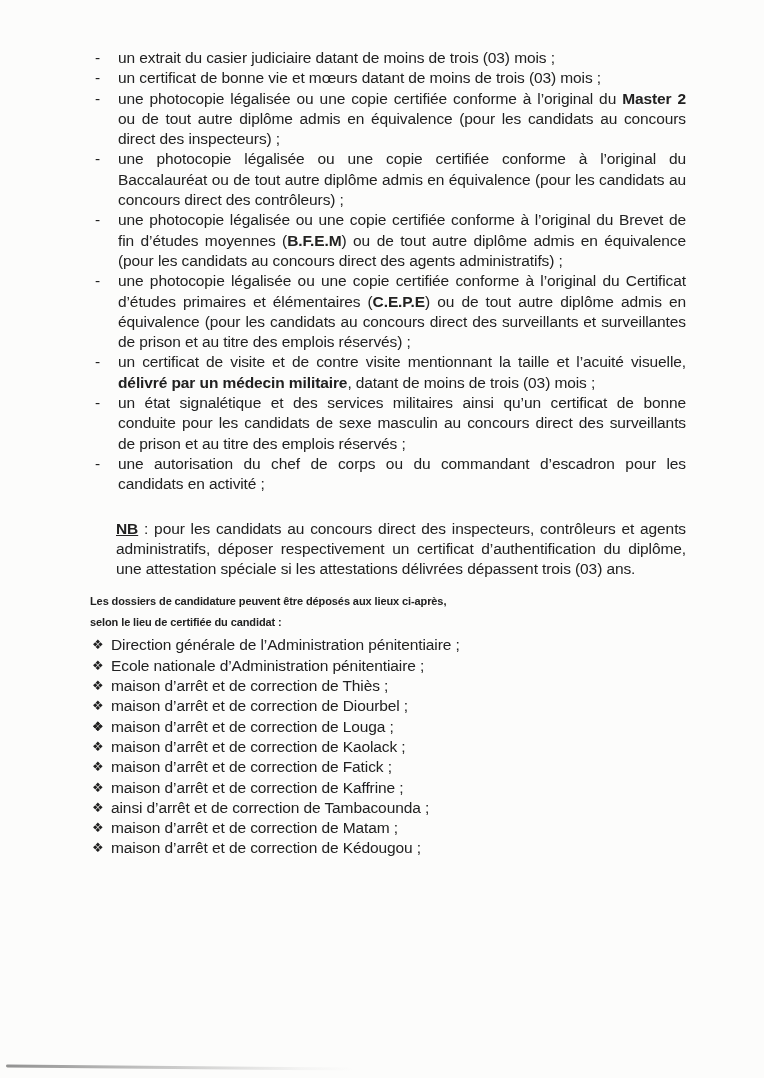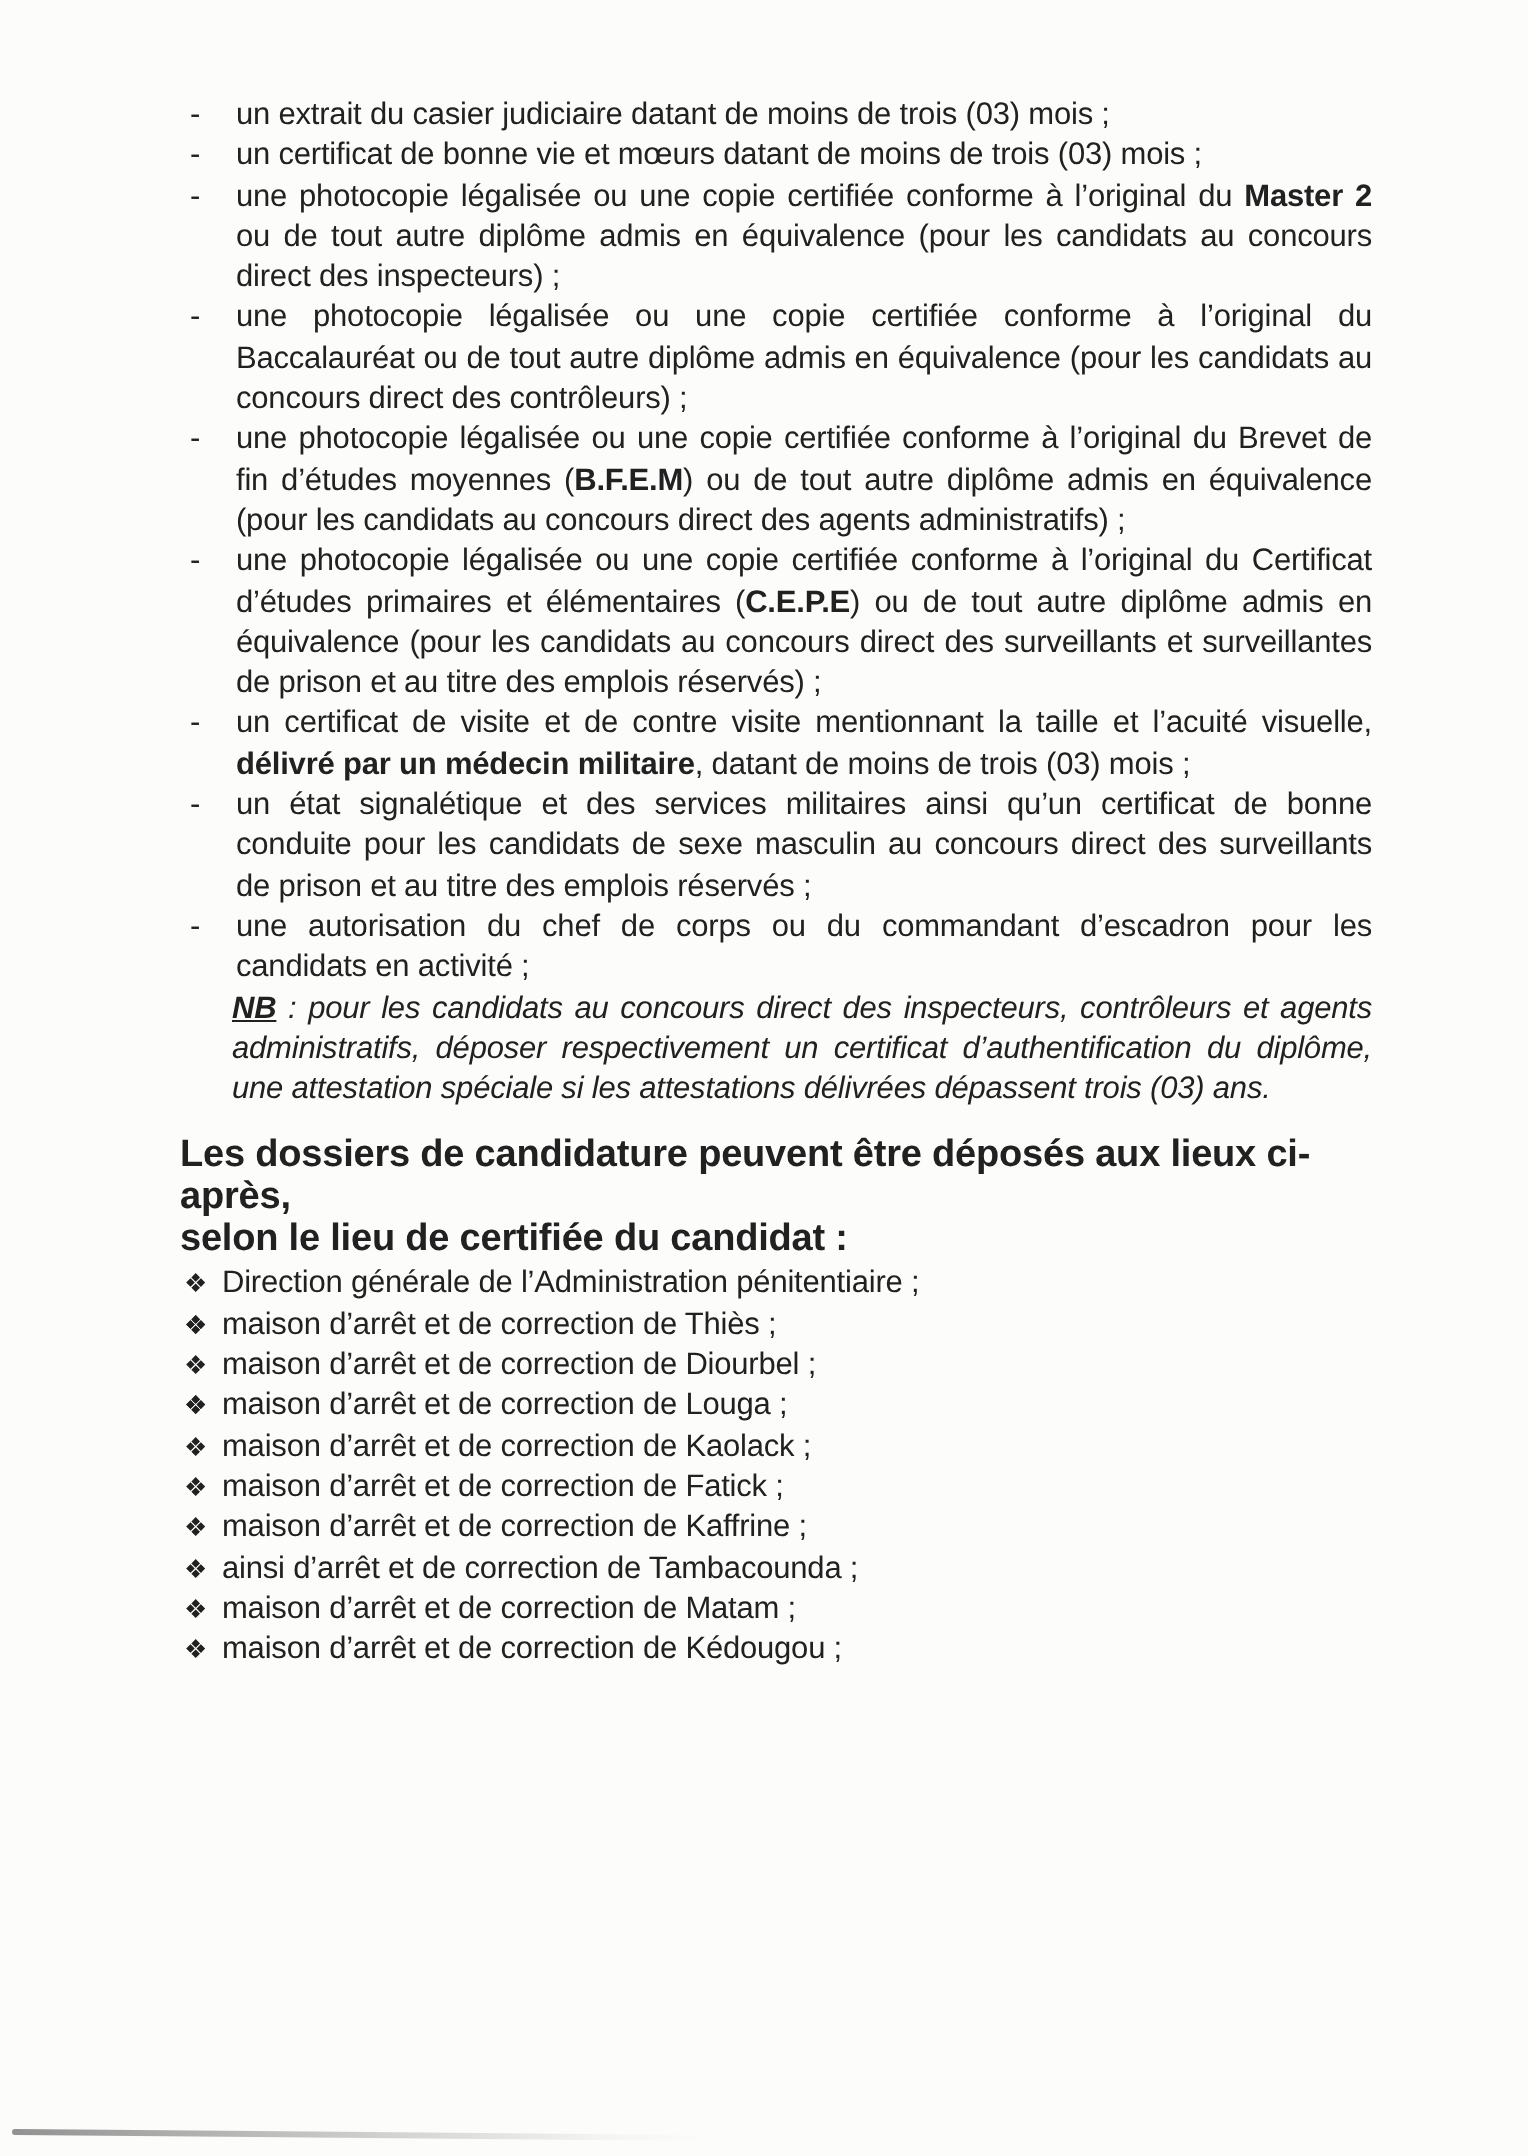--- a/index.html
+++ b/index.html
@@ -42,27 +42,26 @@
   ul.dash-list .dash {
     position: absolute;
     left: 5px;
     top: 0;
   }
   .para {
     margin: 0;
     text-align: justify;
   }
   .nb-block {
-    margin: 0 0 0 26px;
+    margin: 24px 0 0 26px;
     text-align: justify;
-    font-style: italic;
   }
   .section-heading {
     margin: 12px 0 2px 0;
-    font-size: 19px;
+    font-size: 11px;
     font-weight: bold;
     line-height: 21px;
     letter-spacing: -0.1px;
   }
   .section-heading .hline {
     display: block;
   }
   ul.diamond-list li {
     position: relative;
     padding-left: 21px;
@@ -145,20 +144,21 @@
     </h2>
 
     <ul class="diamond-list">
 
     <li>
           <span class="diamond">❖</span>
           <span>Direction générale de l’Administration pénitentiaire ;</span>
         </li>
         <li>
           <span class="diamond">❖</span>
+          <span>Ecole nationale d’Administration pénitentiaire ;</span>
         </li>
         <li>
           <span class="diamond">❖</span>
           <span>maison d’arrêt et de correction de Thiès ;</span>
         </li>
         <li>
           <span class="diamond">❖</span>
           <span>maison d’arrêt et de correction de Diourbel ;</span>
         </li>
         <li>

